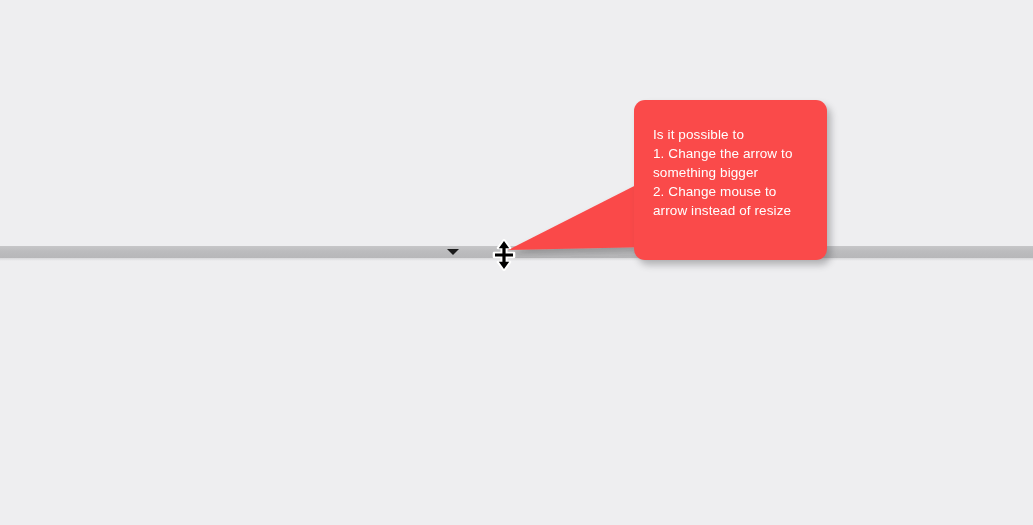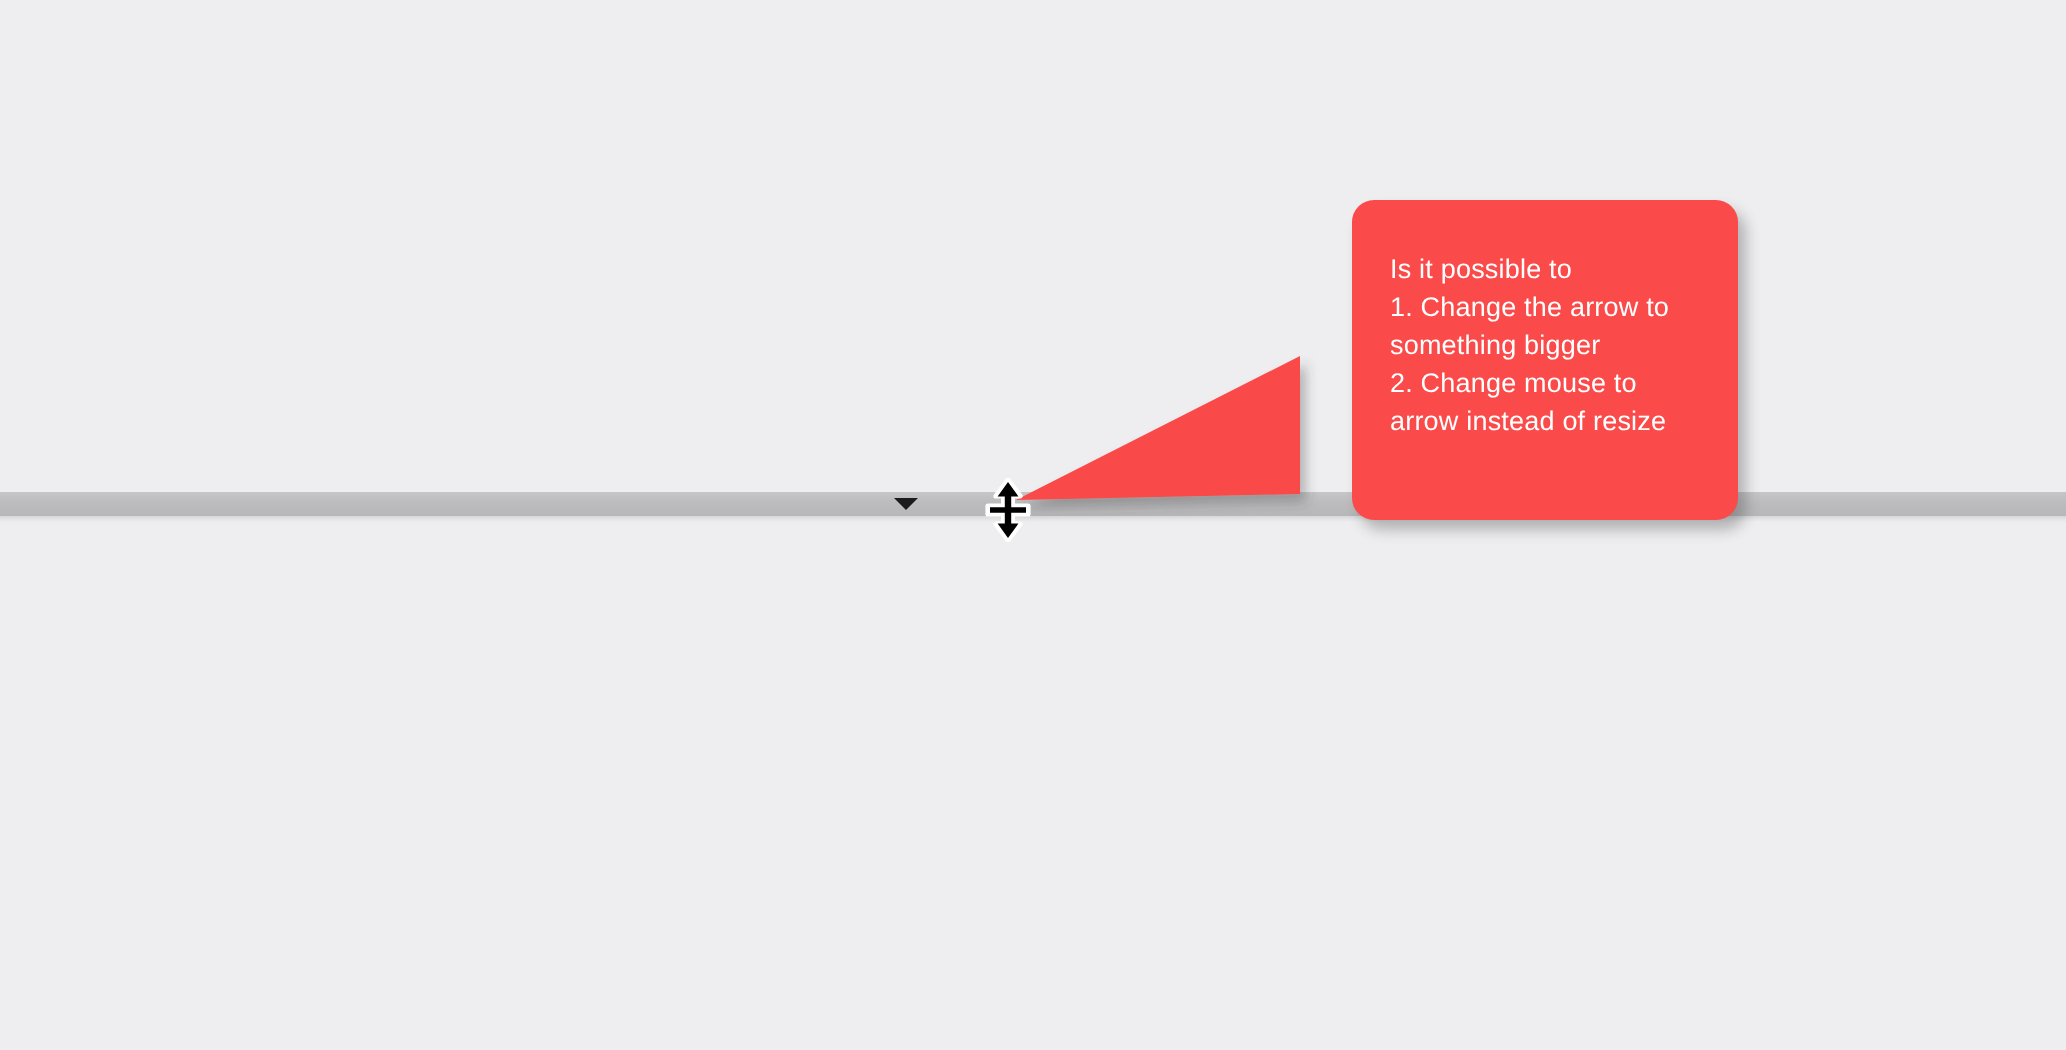--- a/index.html
+++ b/index.html
@@ -76,21 +76,21 @@
   }
   .callout-tail {
     position: absolute;
     left: 495px;
     top: 165px;
     width: 170px;
     height: 100px;
   }
   .callout-box {
     position: absolute;
-    left: 676px;
+    left: 634px;
     top: 100px;
     width: 193px;
     height: 160px;
     background: #fa4a4a;
     border-radius: 11px;
     box-shadow: 4px 5px 7px rgba(60,60,65,0.33);
     pointer-events: auto;
   }
   .callout-text {
     position: absolute;

